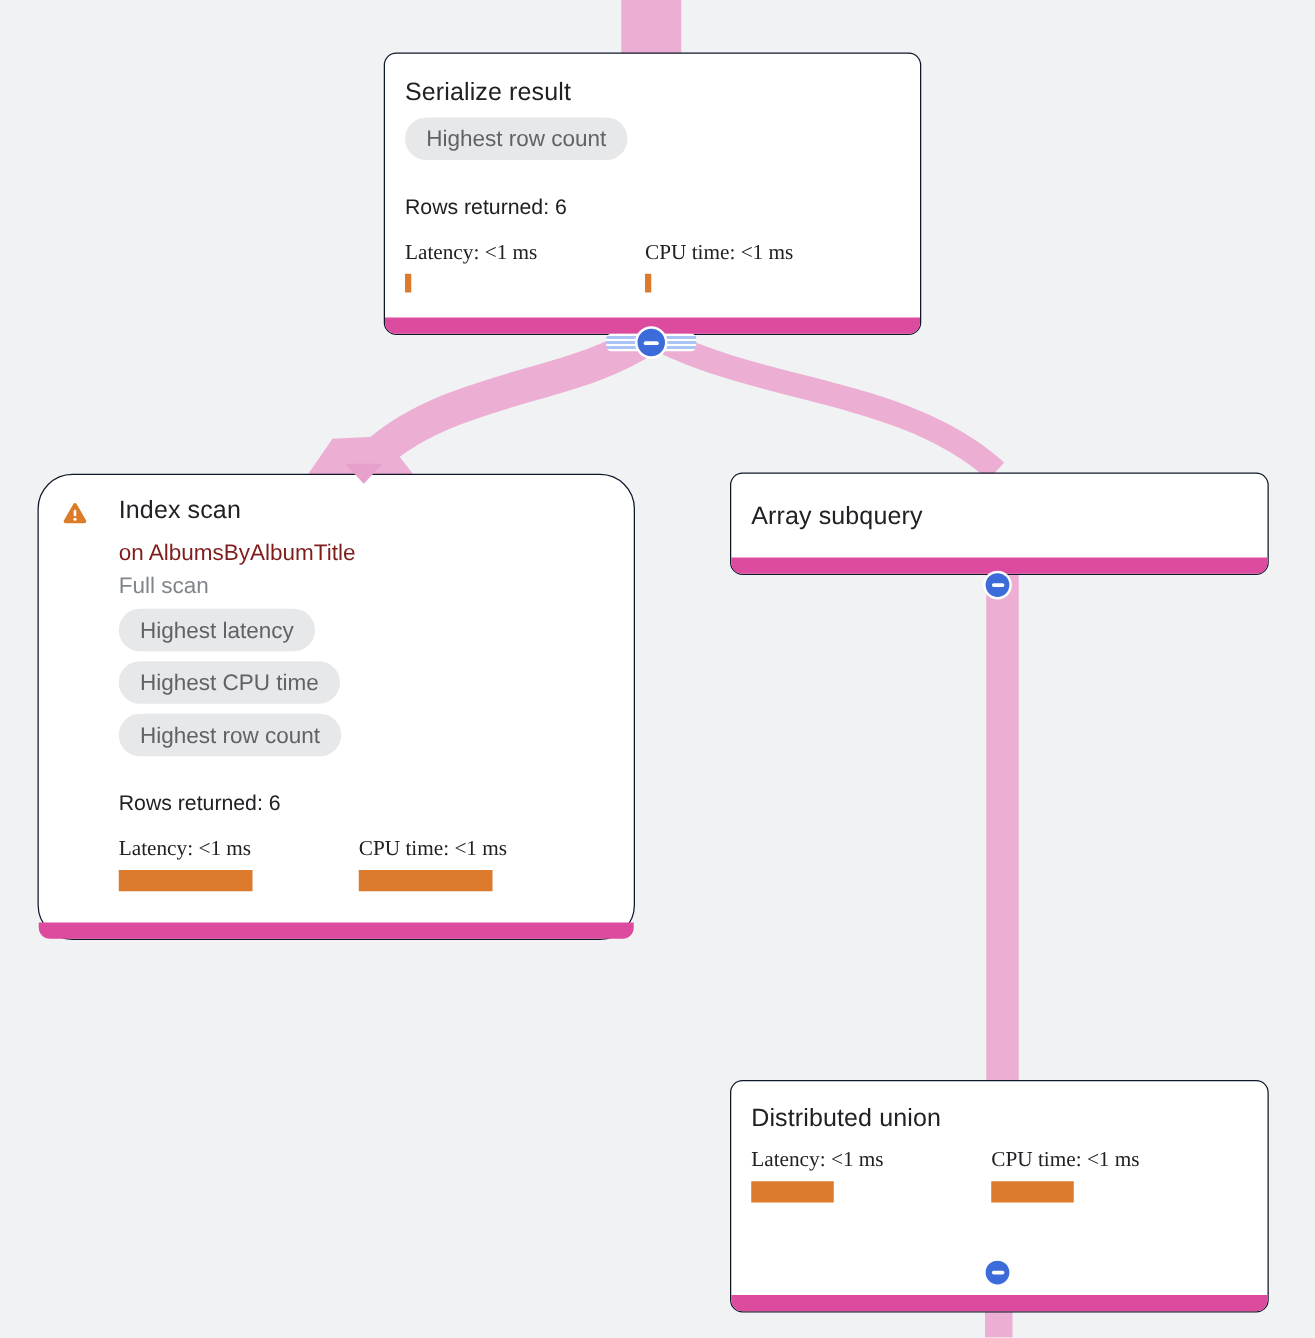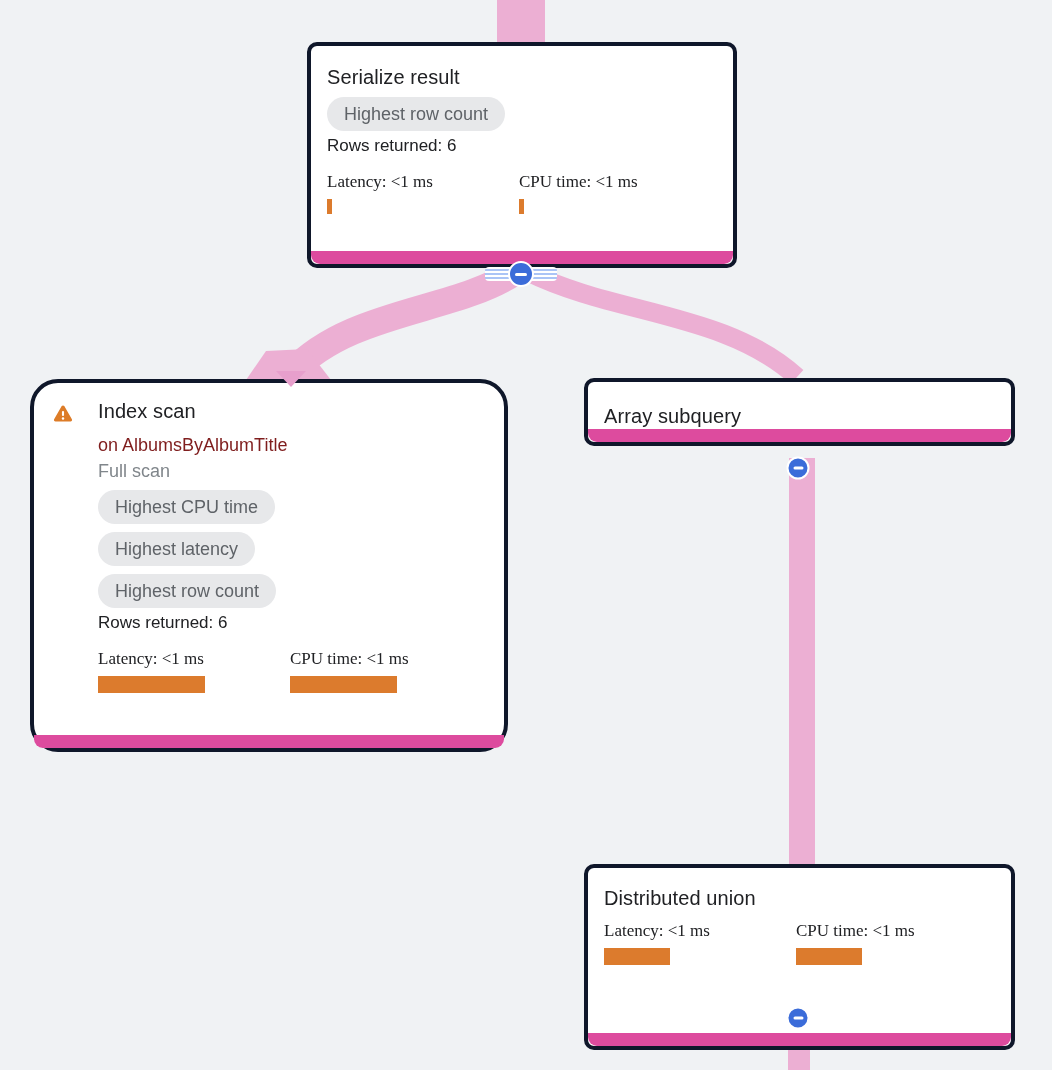--- a/index.html
+++ b/index.html
@@ -2,48 +2,48 @@
 <html><head>
 <meta charset="utf-8">
 <style>
   html,body{margin:0;padding:0;}
   body{font-family:"Liberation Sans", sans-serif; background:#f0f2f4;}
   #canvas{position:relative; width:1052px; height:1070px; background:#f0f2f4; overflow:hidden;}
 
   svg.edges{position:absolute; left:0; top:0; z-index:0;}
   svg.edge-overlay{position:absolute; left:0; top:0; z-index:3; pointer-events:none;}
 
-  .card{position:absolute; background:#ffffff; border:4px solid #0f172a; border-radius:10px;
+  .card{position:absolute; background:#ffffff; border:1px solid #0f172a; border-radius:10px;
         box-sizing:border-box; z-index:1;}
   .accent{position:absolute; left:0; right:0; bottom:0; height:13px; background:#dd4b9e;
           border-radius:0 0 9px 9px;}
 
   .card-body{padding:15px 16px 0 16px;}
   .node-title{font-size:20px; font-weight:500; color:#202124; letter-spacing:.1px;}
   .subtitle{font-size:18px; color:#7f1d1d; margin-top:12px;}
   .scan-type{font-size:18px; color:#80868b; margin-top:5px;}
   .badge{display:table; background:#e7e8ea; color:#5f6368; font-size:18px; line-height:34px;
          padding:0 17px; border-radius:18px; margin-top:8px; white-space:nowrap;text-align:center;}
-  .rows{font-size:17px; color:#202124; margin-top:5px;}
+  .rows{font-size:17px; color:#202124; margin-top:28px;}
   .stats{display:flex; margin-top:16px;font-family:Liberation Serif, serif;}
   .stat{width:192px;}
   .stat-label{font-size:17px; color:#202124; white-space:nowrap;}
   .bar{background:#dc7b2d; margin-top:7px;}
   .bar.tick{width:5px; height:15px;}
   .bar.wide{width:107px; height:17px;}
   .bar.mid{width:66px; height:17px;}
 
   
   #card-serialize{left:307px; top:42px; width:430px; height:226px;}
   #card-serialize .card-body{padding-top:20px;}
   #card-index{left:30px; top:379px; width:478px; height:373px;border-radius:28px;}
   #card-index .card-body{display:flex; padding:17px 15px 0 17px;}
   #card-index .warn-col{width:22px; margin:3px 24px 0 1px; flex:none;}
   #card-index .badge:first-of-type{margin-top:10px;}
-  #card-array{left:584px; top:378px; width:431px; height:68px;}
+  #card-array{left:584px; top:378px; width:431px; height:82px;}
   #card-array .node-title{margin-top:8px;}
   #card-union{left:584px; top:864px; width:431px; height:186px;}
   #card-union .node-title{margin-top:4px;}
   #card-union .stats{margin-top:11px;}
 
   
   .collapse-wrap{position:absolute; z-index:4; cursor:pointer;}
   #collapse-serialize{left:485px; top:261px; width:72px; height:26px;}
   .stripes{position:absolute; left:0; right:0; top:50%; transform:translateY(-50%); height:14px;
            border-radius:4px;
@@ -99,22 +99,22 @@
         <svg width="22" height="22" viewBox="0 0 24 24">
           <path d="M10.6 3.4 L2.3 17.8 a1.7 1.7 0 0 0 1.5 2.5 h16.4 a1.7 1.7 0 0 0 1.5 -2.5 L13.4 3.4 a1.7 1.7 0 0 0 -2.8 0 Z" fill="#dd7c28"></path>
           <rect x="10.85" y="8.6" width="2.3" height="5.6" rx="1.1" fill="#ffffff"></rect>
           <circle cx="12" cy="16.8" r="1.35" fill="#ffffff"></circle>
         </svg>
       </div>
       <div class="content-col">
         <div class="node-title">Index scan</div>
         <div class="subtitle">on AlbumsByAlbumTitle</div>
         <div class="scan-type">Full scan</div>
+        <div class="badge">Highest latency</div>
         <div class="badge">Highest CPU time</div>
-        <div class="badge">Highest latency</div>
         <div class="badge">Highest row count</div>
         <div class="rows">Rows returned: 6</div>
         <div class="stats">
           <div class="stat">
             <div class="stat-label">Latency: &lt;1 ms</div>
             <div class="bar wide"></div>
           </div>
           <div class="stat">
             <div class="stat-label">CPU time: &lt;1 ms</div>
             <div class="bar wide"></div>

